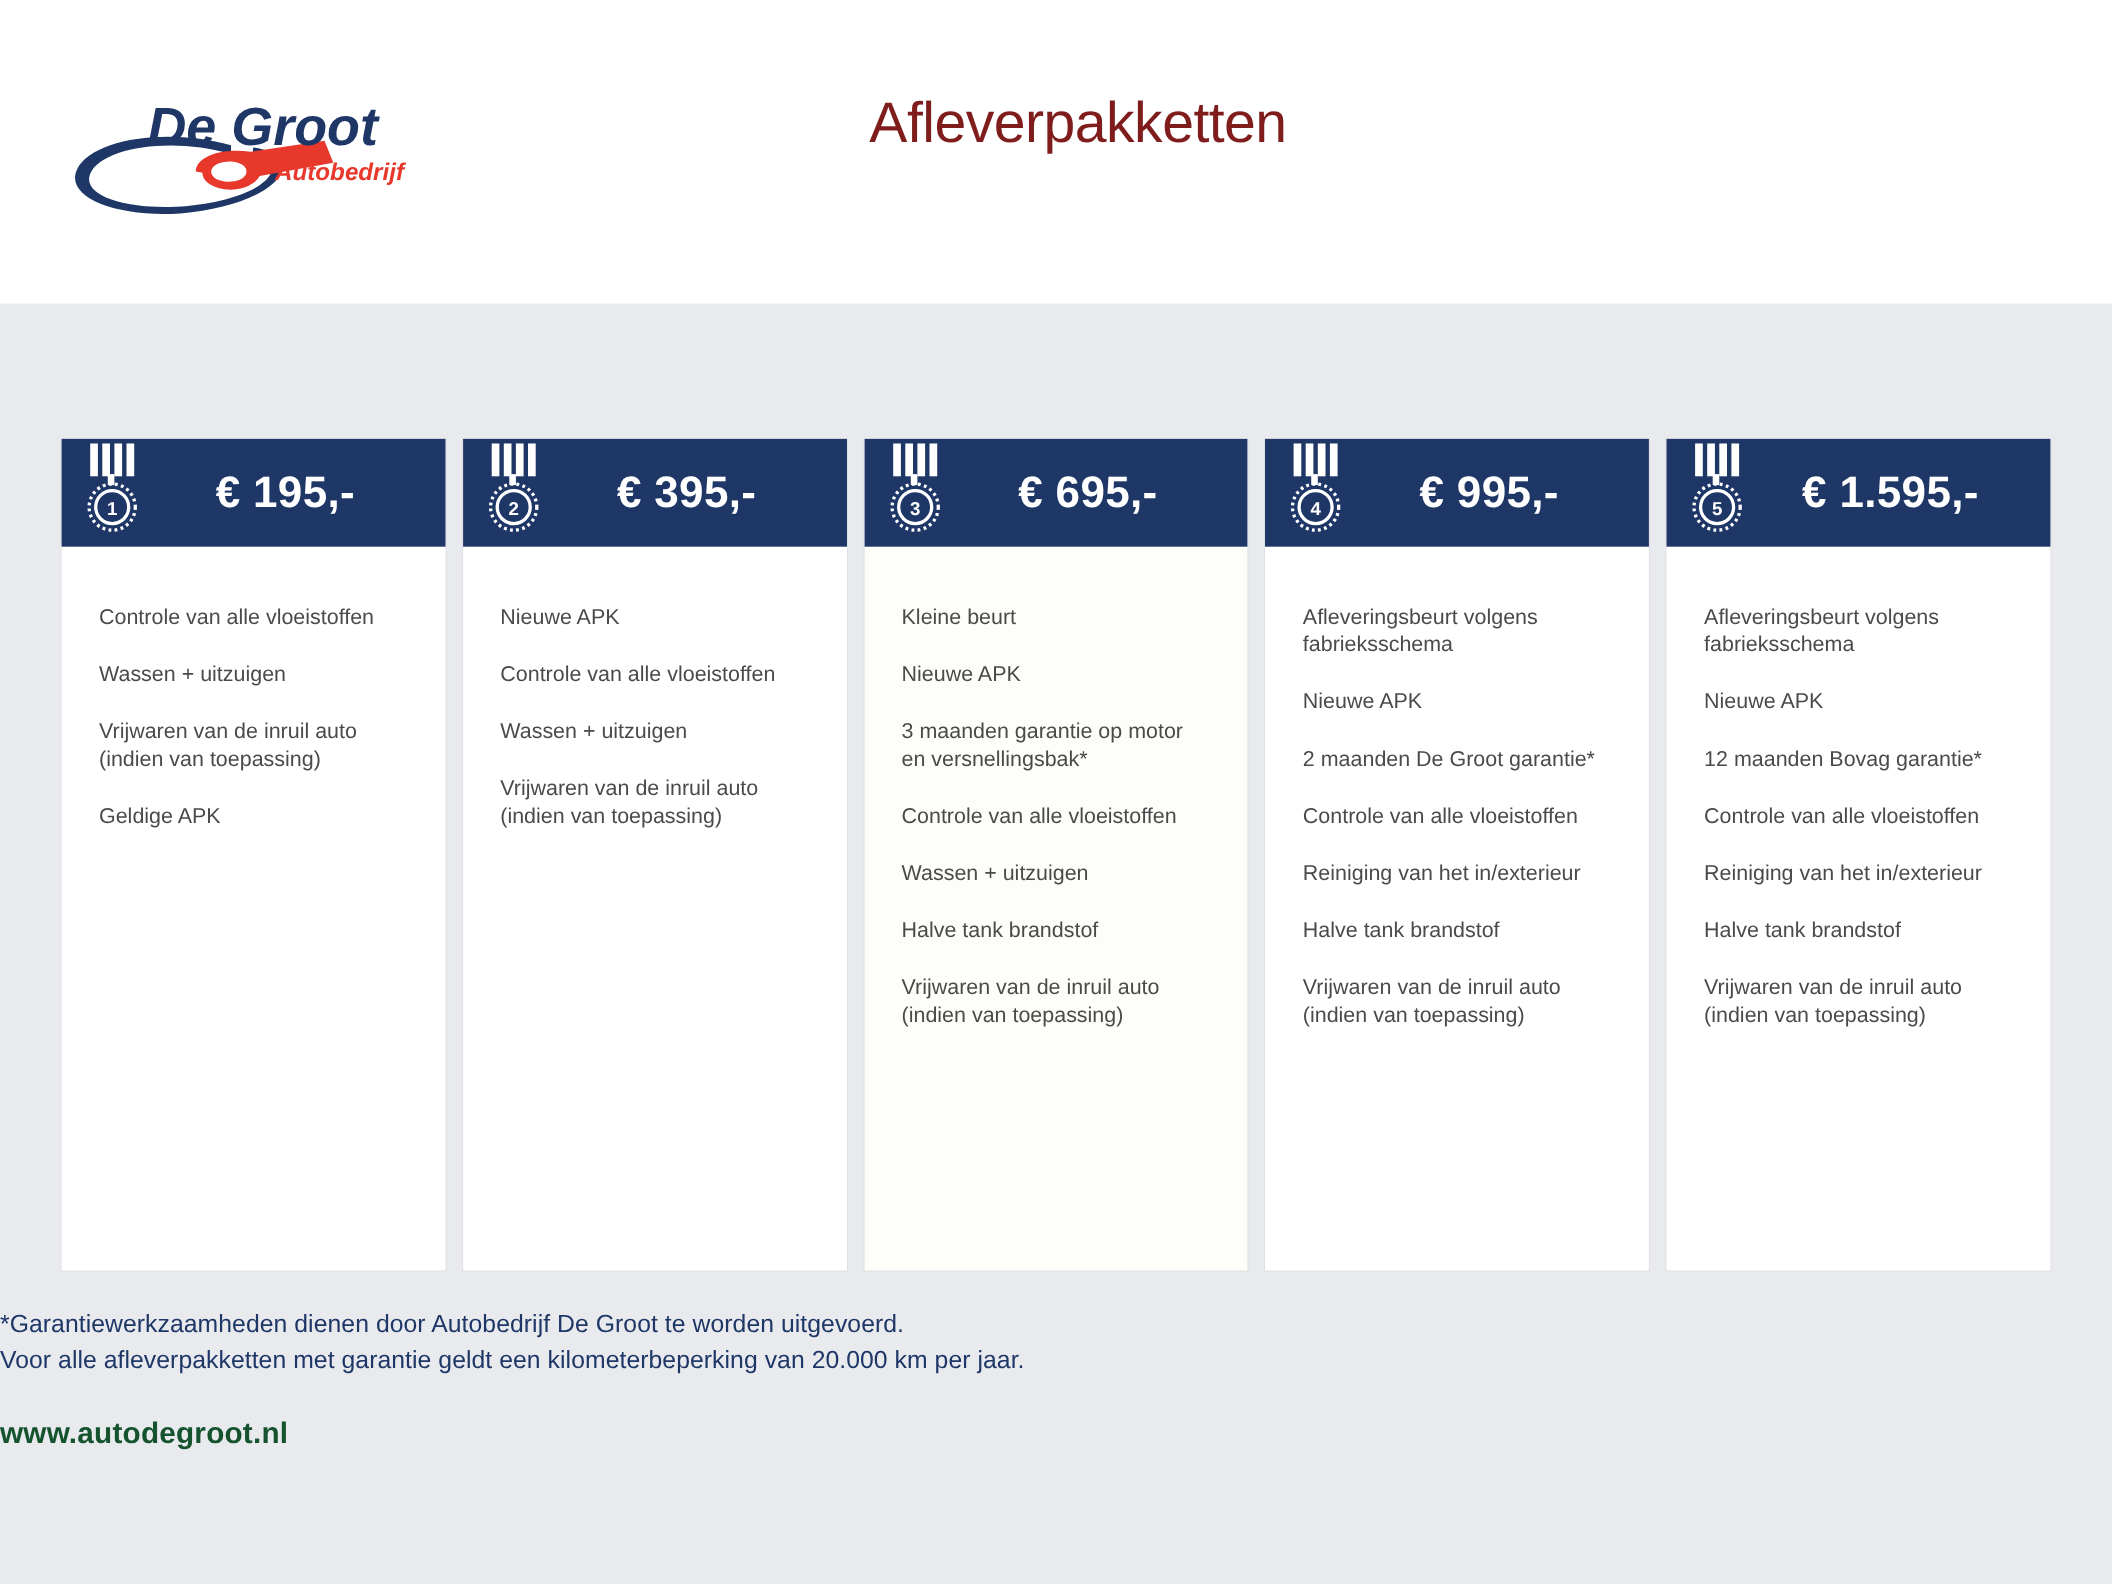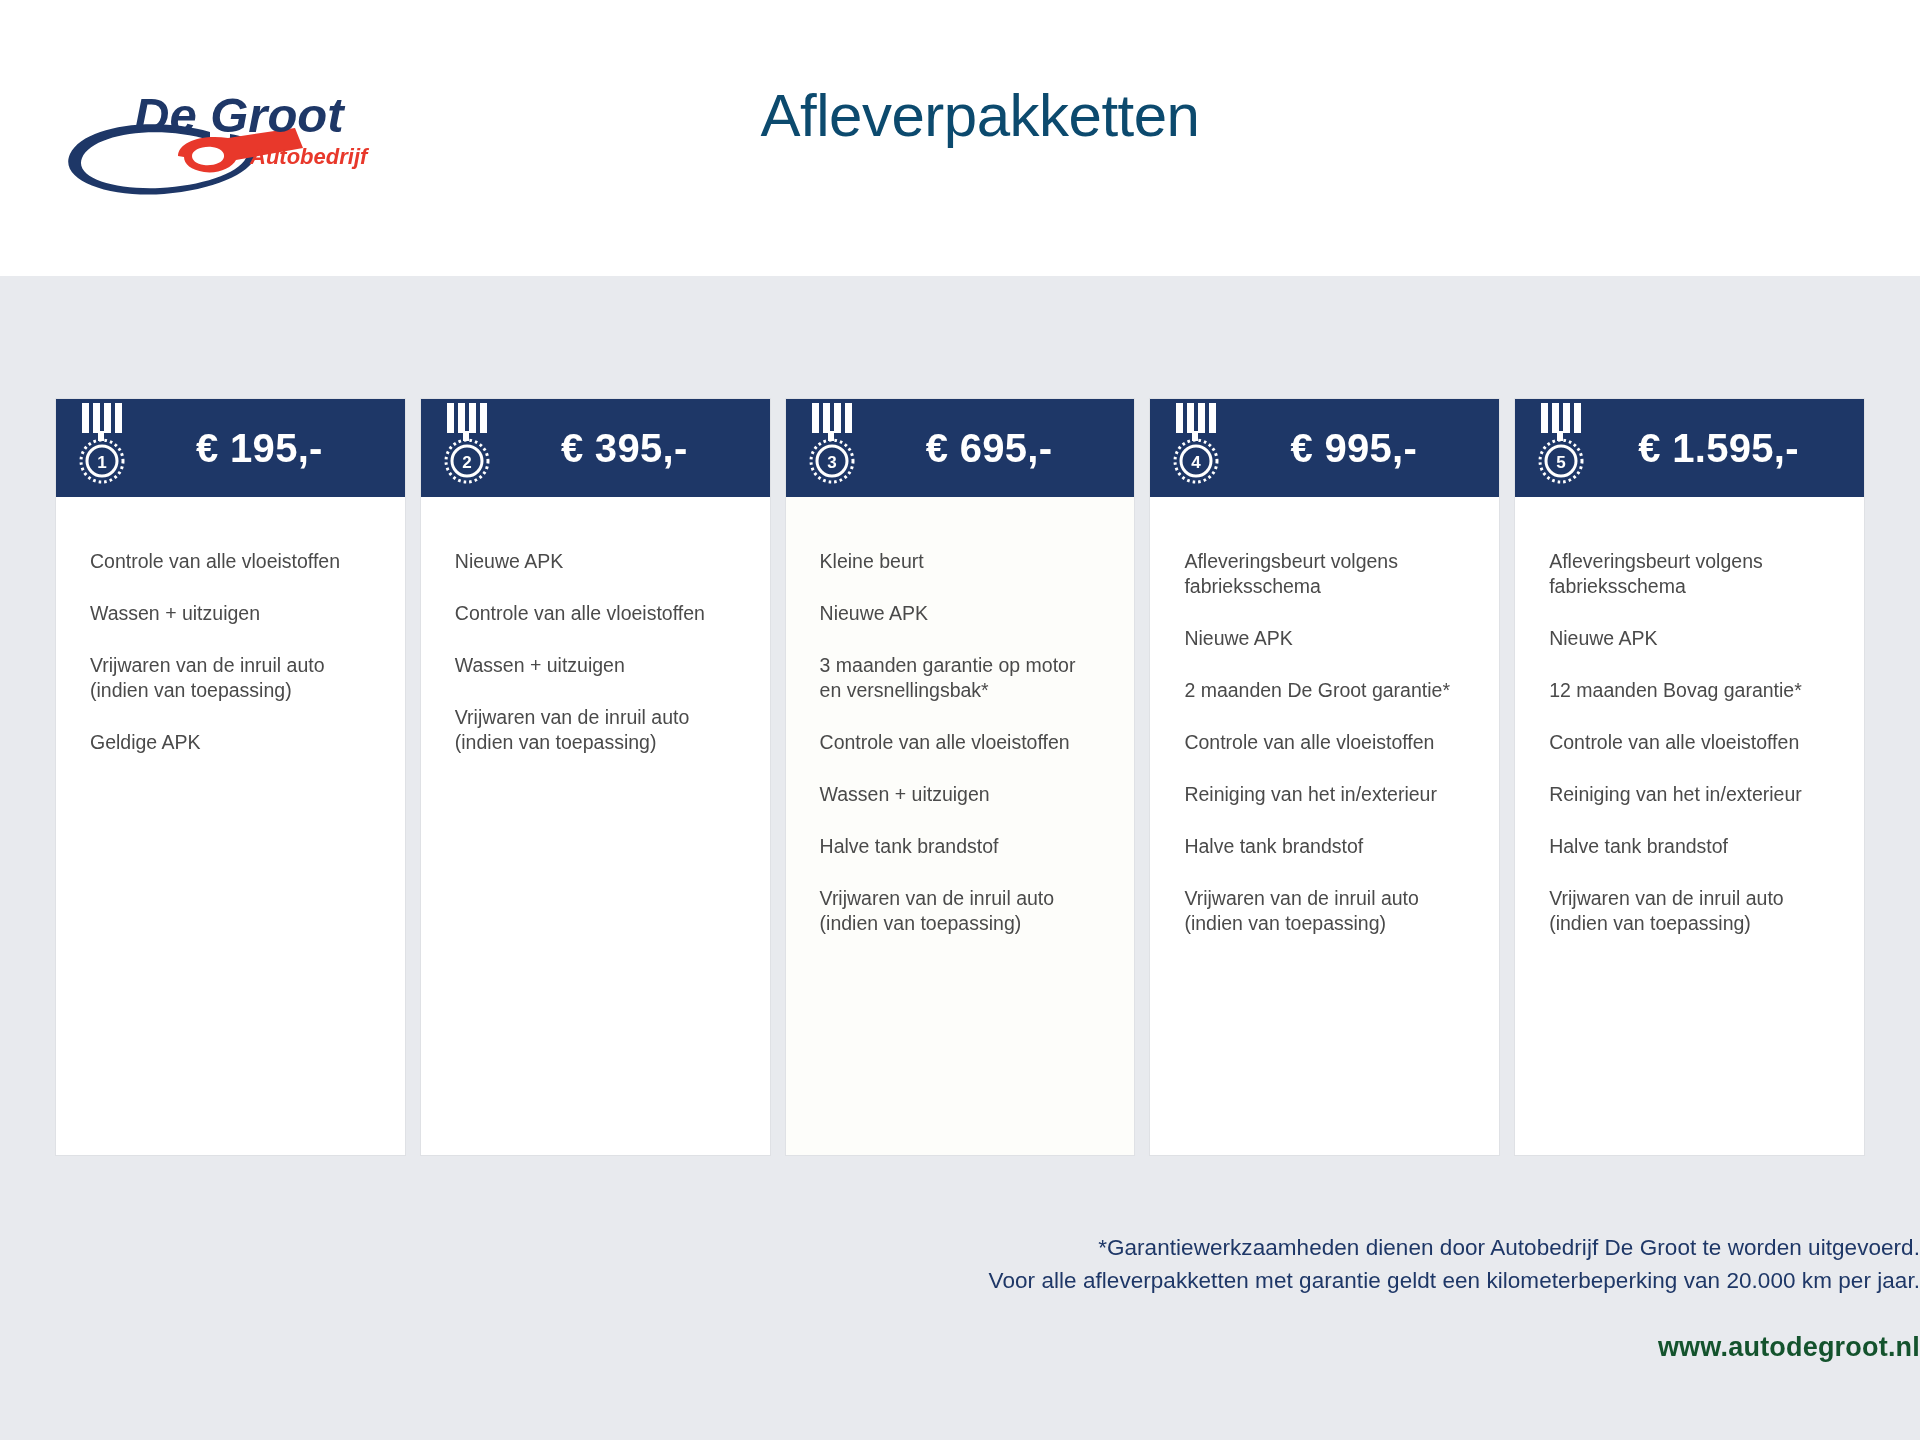--- a/index.html
+++ b/index.html
@@ -37,23 +37,23 @@
   }
 
   .logo-svg { display: block; }
 
   .page-title {
     position: absolute;
     left: 560px;
     top: 86px;
     width: 840px;
     text-align: center;
-    font-size: 60px;
+    font-size: 52px;
     font-weight: 400;
-    color: #0c4a6e;
+    color: #7f1d1d;
     letter-spacing: -0.5px;
     line-height: 1;
     white-space: nowrap;
   }
 
   
   .body-area {
     position: absolute;
     left: 0; top: 276px;
     width: 1920px;
@@ -124,22 +124,21 @@
   }
 
   .feature:last-child { margin-bottom: 0; }
 
   
   .footer {
     position: absolute;
     left: 0;
     top: 911px;                
     width: 1920px;
-    text-align: right;
-    margin-top: 44px;
+    text-align: left;
   }
 
   .footer-line {
     font-size: 22.5px;
     line-height: 1.48;
     color: #1e3767;
     letter-spacing: 0.05px;
   }
 
   .footer-url {

